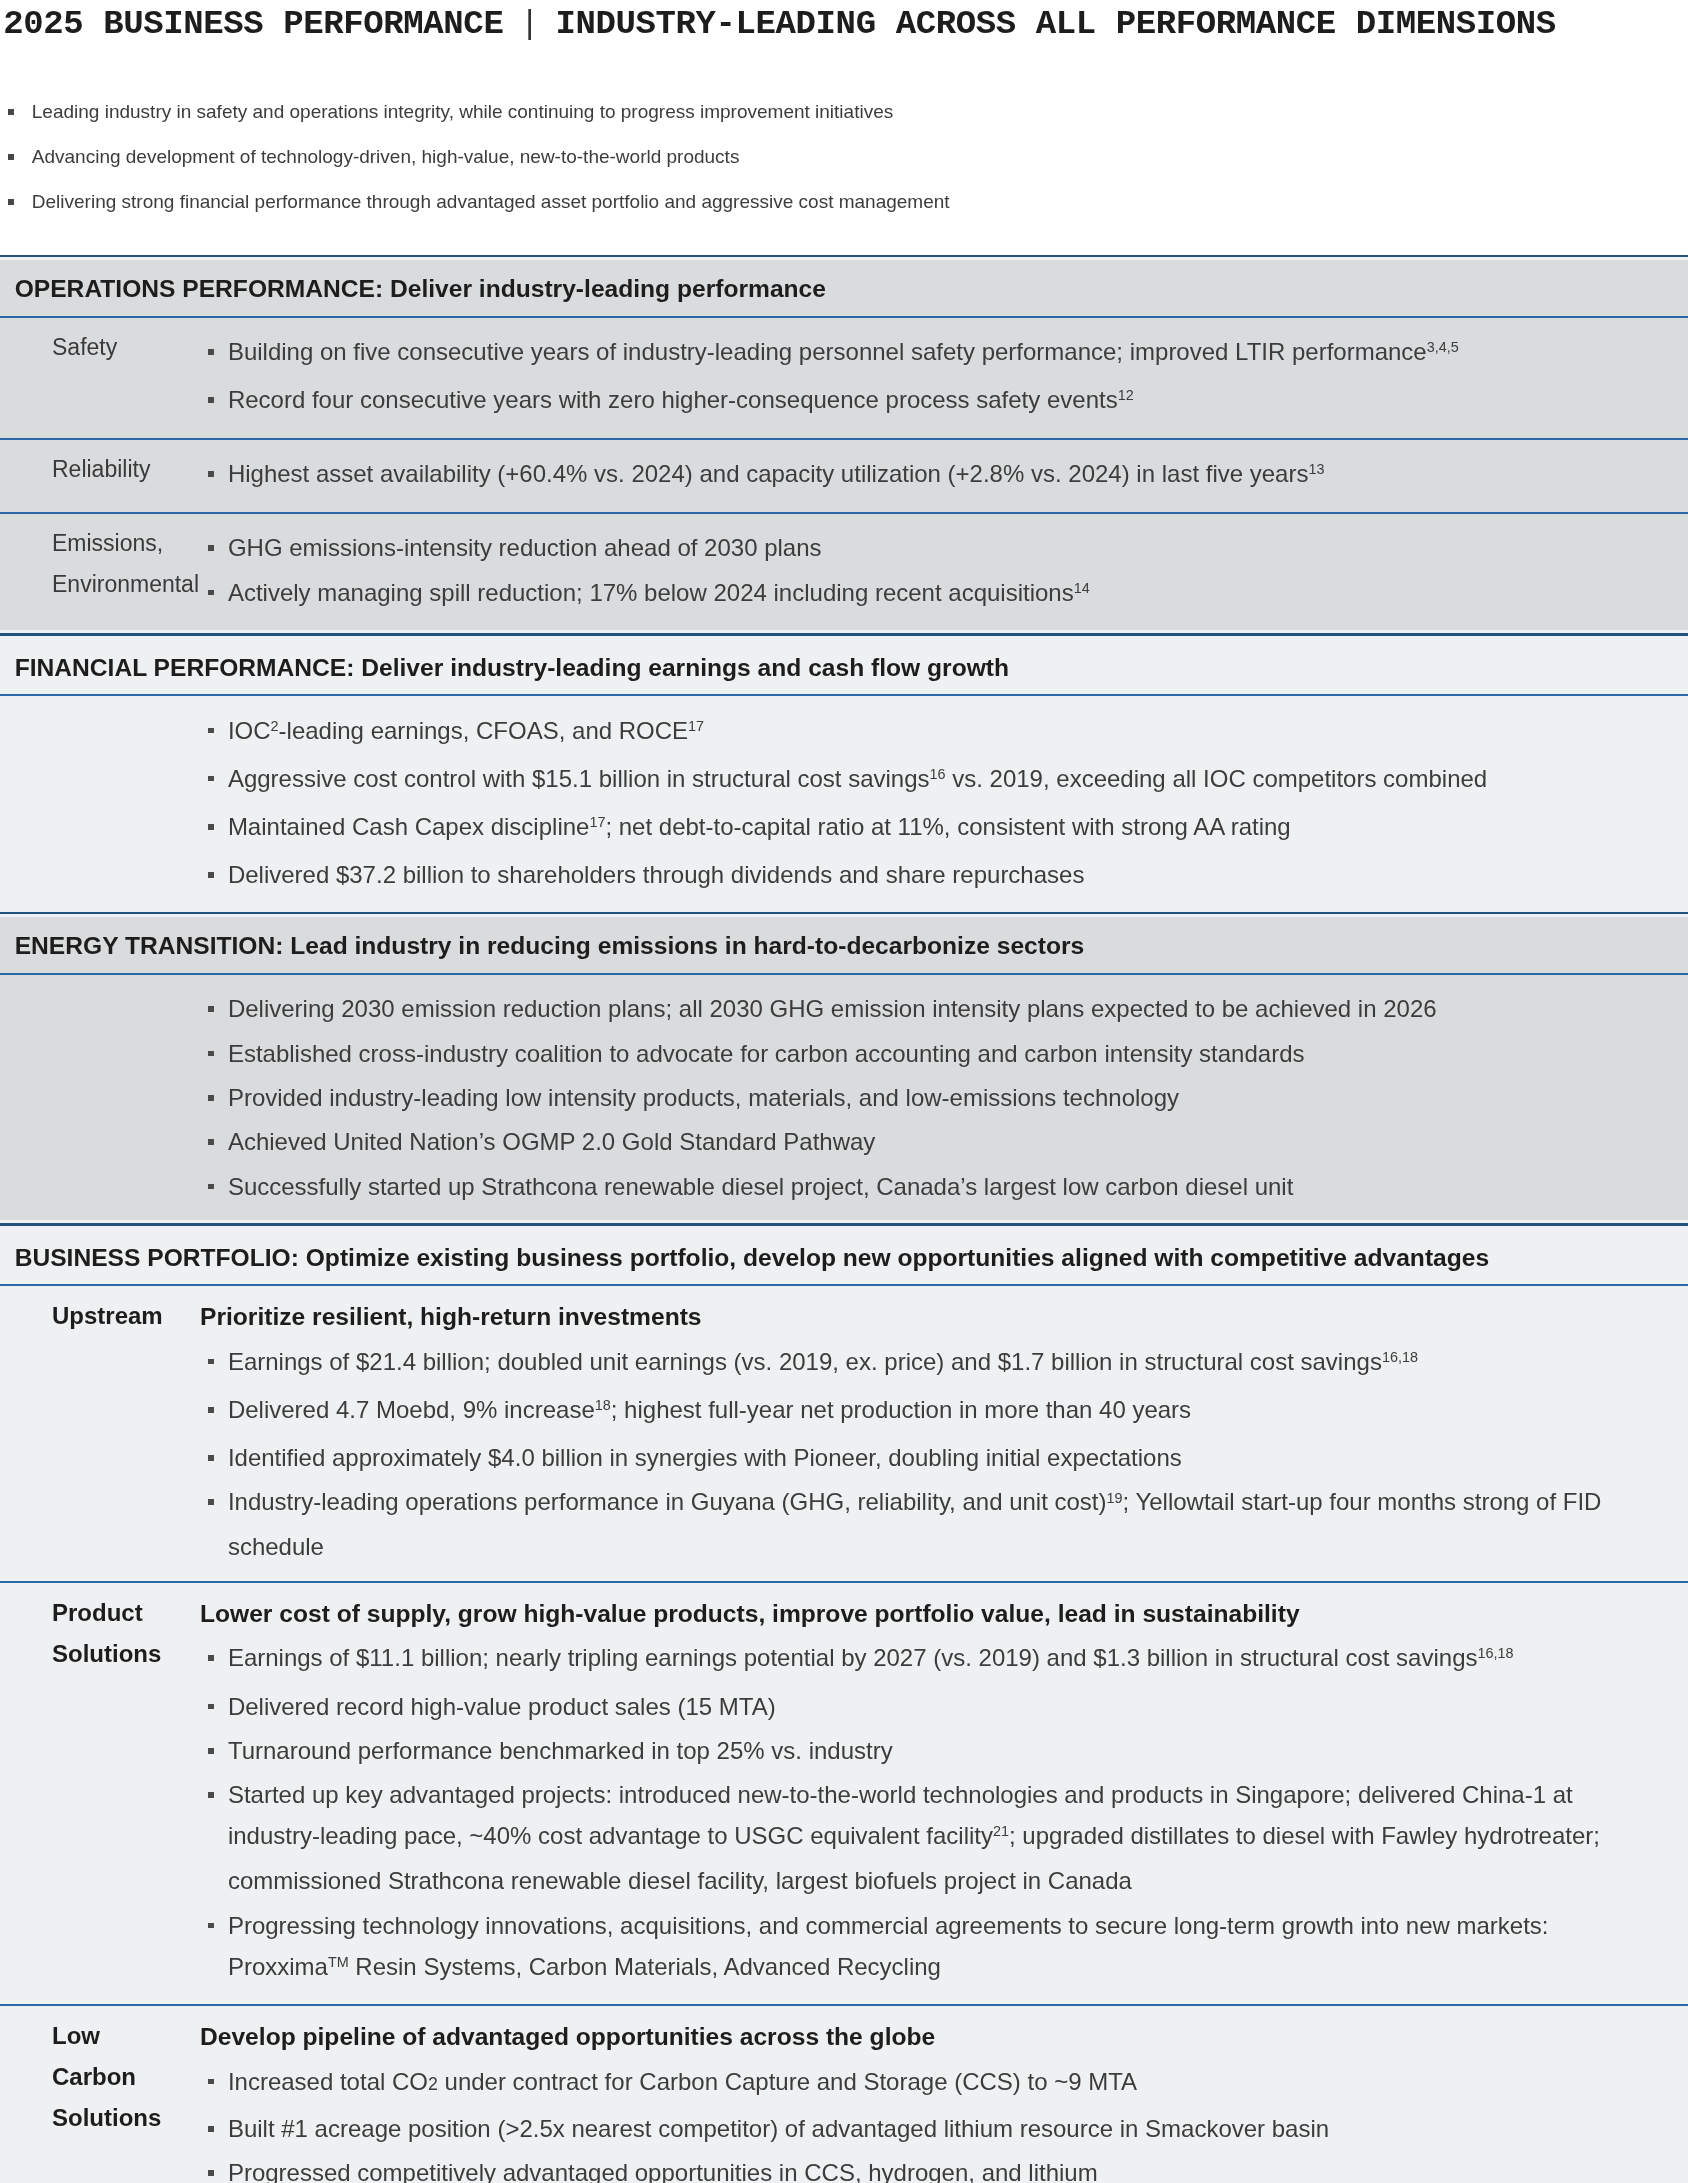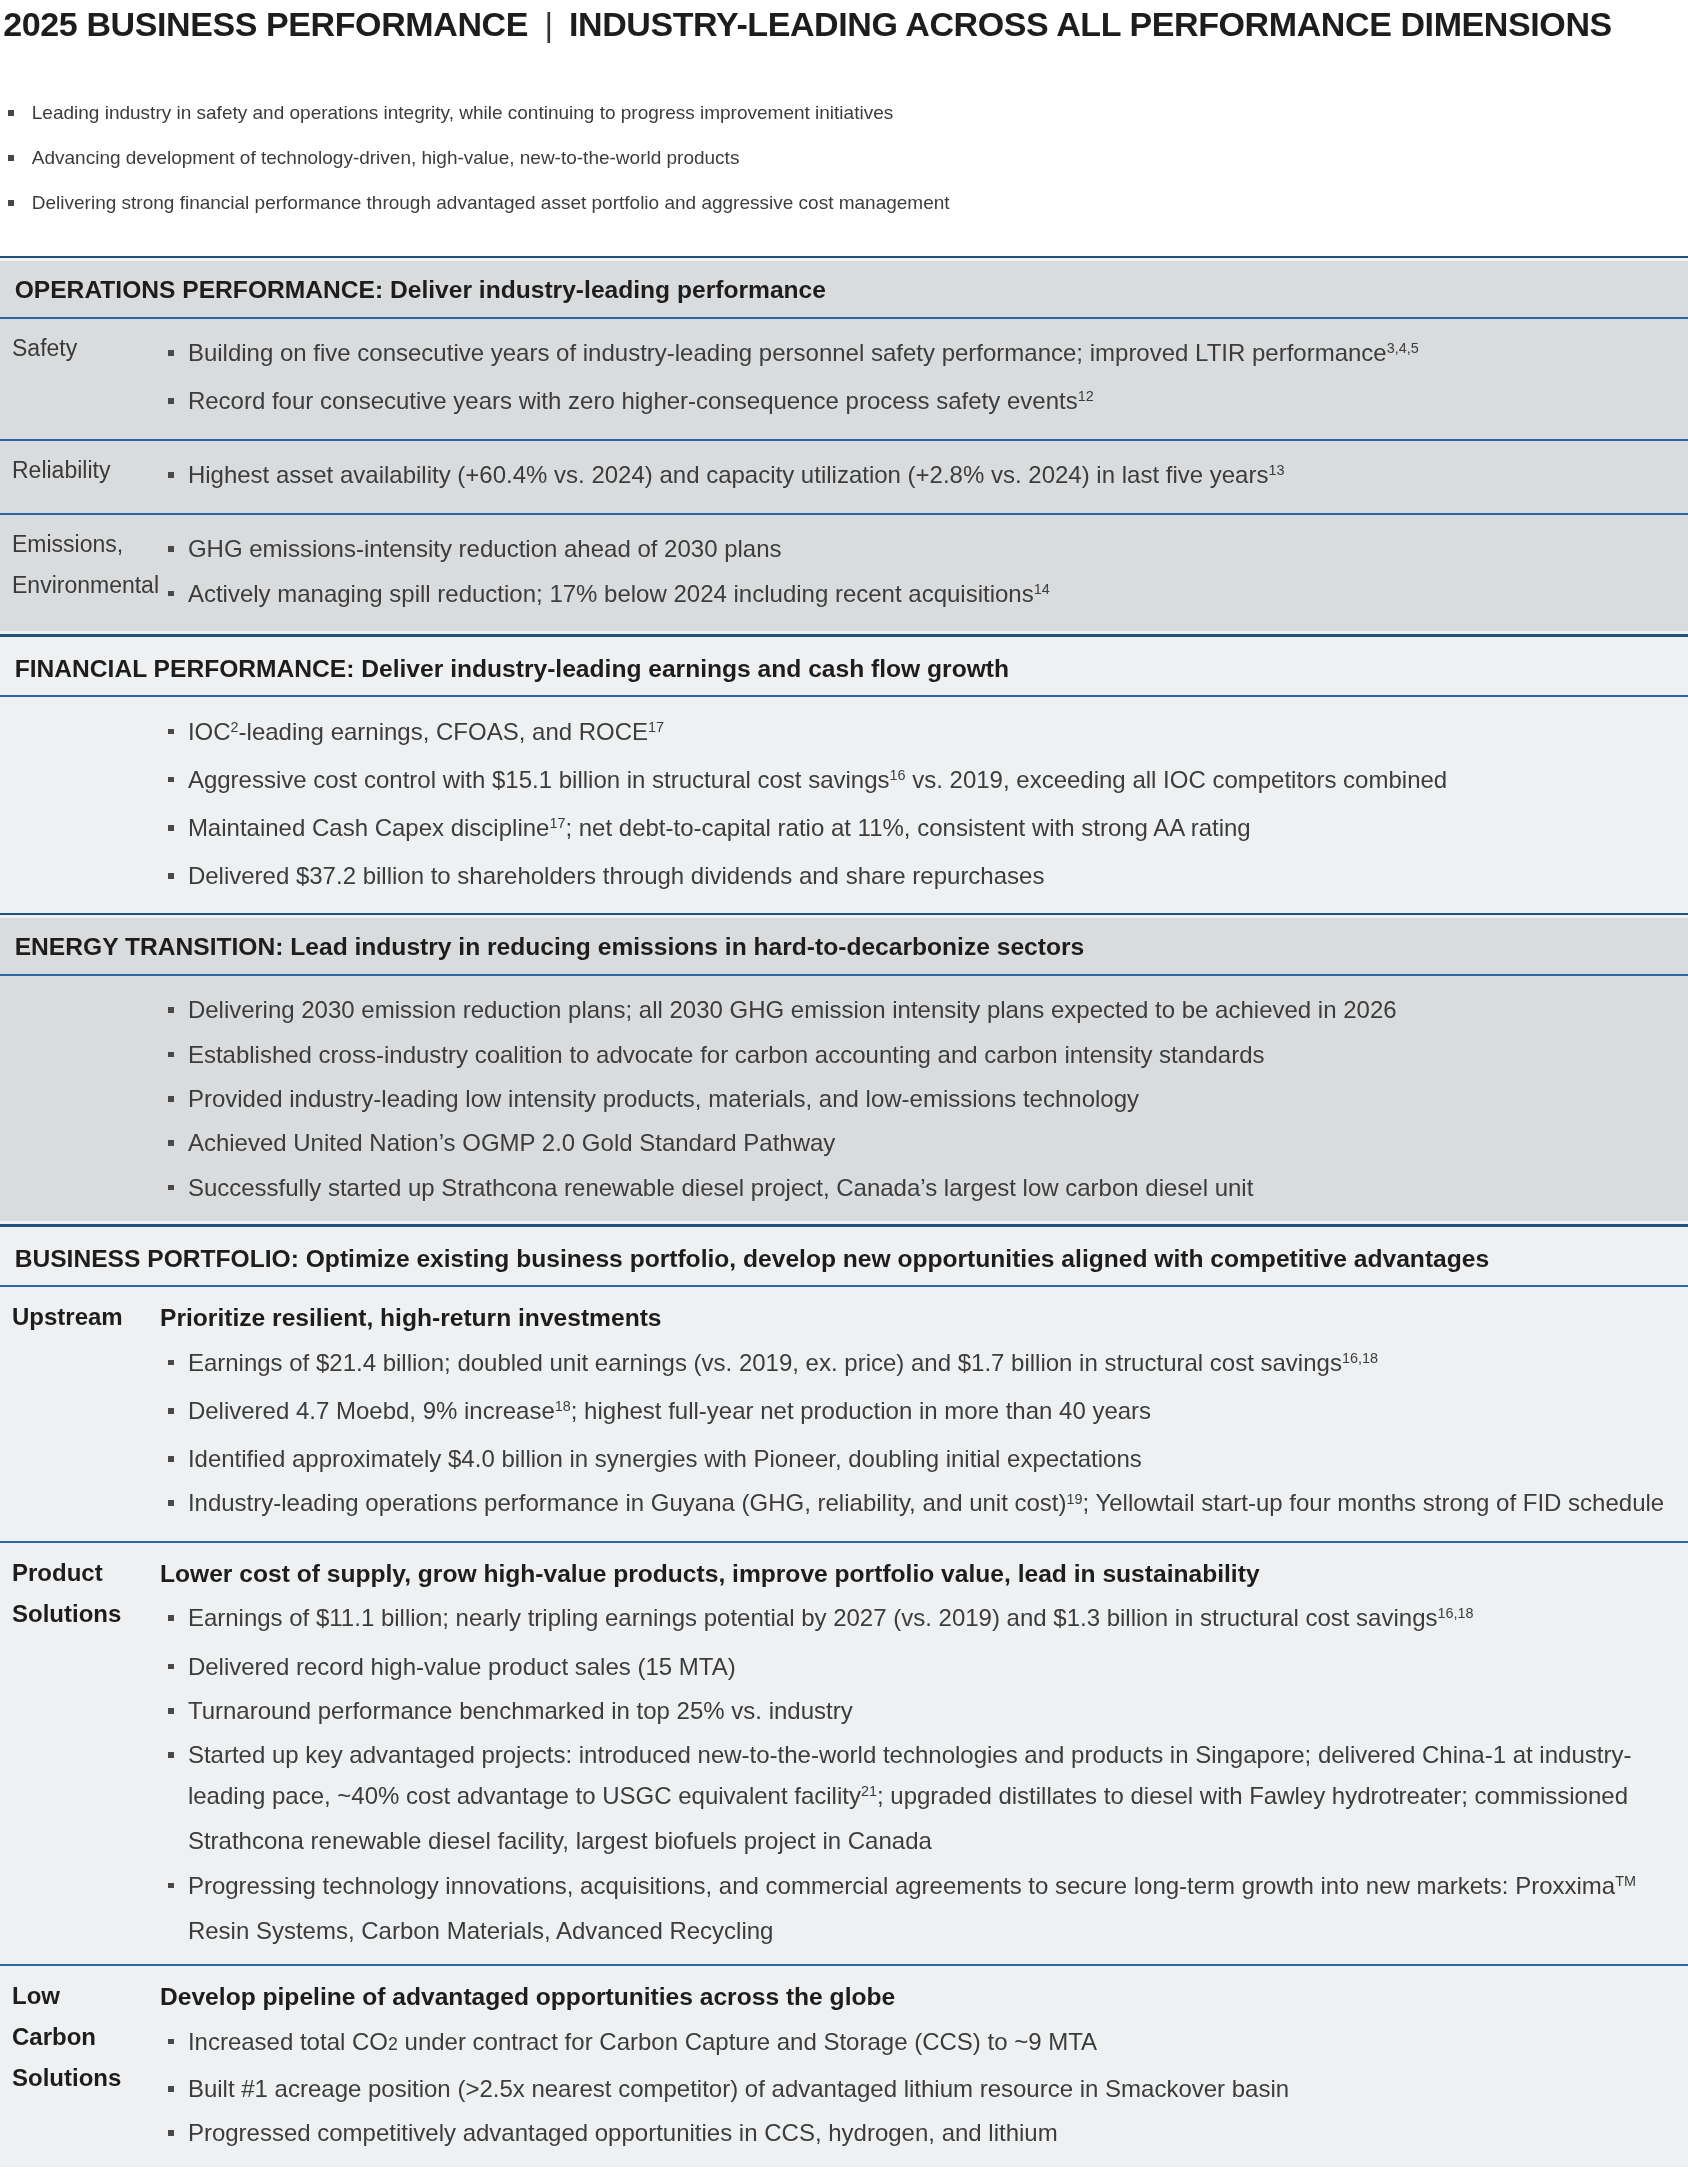--- a/index.html
+++ b/index.html
@@ -14,21 +14,21 @@
   *{box-sizing:border-box;}
   html,body{margin:0;padding:0;}
   body{
     width:1689px;height:2183px;overflow:hidden;background:#ffffff;
     font-family:"Liberation Sans","DejaVu Sans",sans-serif;
     -webkit-font-smoothing:antialiased;
   }
   .page-title{
     display:flex;align-items:baseline;white-space:nowrap;
     padding:4.9px 4.9px 0 3.3px;
-    font-size:34px;font-weight:700;color:var(--ink-dark);letter-spacing:-0.4px;
+    font-size:34px;font-weight:700;color:var(--ink-dark);letter-spacing:-0.4px;font-family:Liberation Mono, monospace;
   }
   .page-title .divider{
     font-weight:400;color:#333;margin:0 16.4px;font-size:33px;
   }
   .intro-list{list-style:none;margin:46px 0 0;padding:0 0 0 6.5px;}
   .intro-item{display:flex;font-size:19px;color:var(--ink-body);line-height:45px;}
   .intro-item .dot{width:5.7px;height:5.7px;background:#474747;flex:none;margin:20.5px 18px 0 1.6px;}
 
   .perf-table{margin-top:28px;}
   .section-divider{height:8.2px;background:var(--navy);border-top:3.3px solid var(--gap-light);border-bottom:3.3px solid var(--gap-light);}
@@ -37,21 +37,21 @@
   .section.gray .section-header,.section.gray .t-row{background:var(--gray-band);}
   .section.light .section-header,.section.light .t-row{background:var(--light-band);}
 
   .section-header{
     font-size:24.6px;font-weight:700;color:var(--ink-dark);
     padding:14px 16.4px 12.3px 14.7px;line-height:29.5px;
   }
   .t-row{display:flex;border-top:2.5px solid var(--rule-blue);padding:9px 21px 10.6px 0;}
   .row-label{
     flex:0 0 160px;padding-left:12px;font-size:23px;color:#3a3a3a;
-    line-height:41px;white-space:pre-line;
+    line-height:41px;white-space:pre-line;margin-left:40px;
   }
   .row-label.bold{font-weight:700;color:var(--ink-dark);font-size:24px;}
   .row-content{flex:1;min-width:0;padding-top:0.8px;}
   .row-subtitle{font-size:24.6px;font-weight:700;color:var(--ink-dark);line-height:41px;margin:0 0 3.3px;}
   .bullet{display:flex;font-size:24px;color:var(--ink-body);line-height:41px;margin:3.3px 0;}
   .bullet .dot{width:5.7px;height:5.7px;background:#4a4a4a;flex:none;margin:18px 14px 0 8.2px;}
   .bullet-text{flex:1;min-width:0;}
   .fn{font-size:0.6em;position:relative;top:-0.55em;letter-spacing:0;}
   .sm2{font-size:0.74em;}
 </style>

